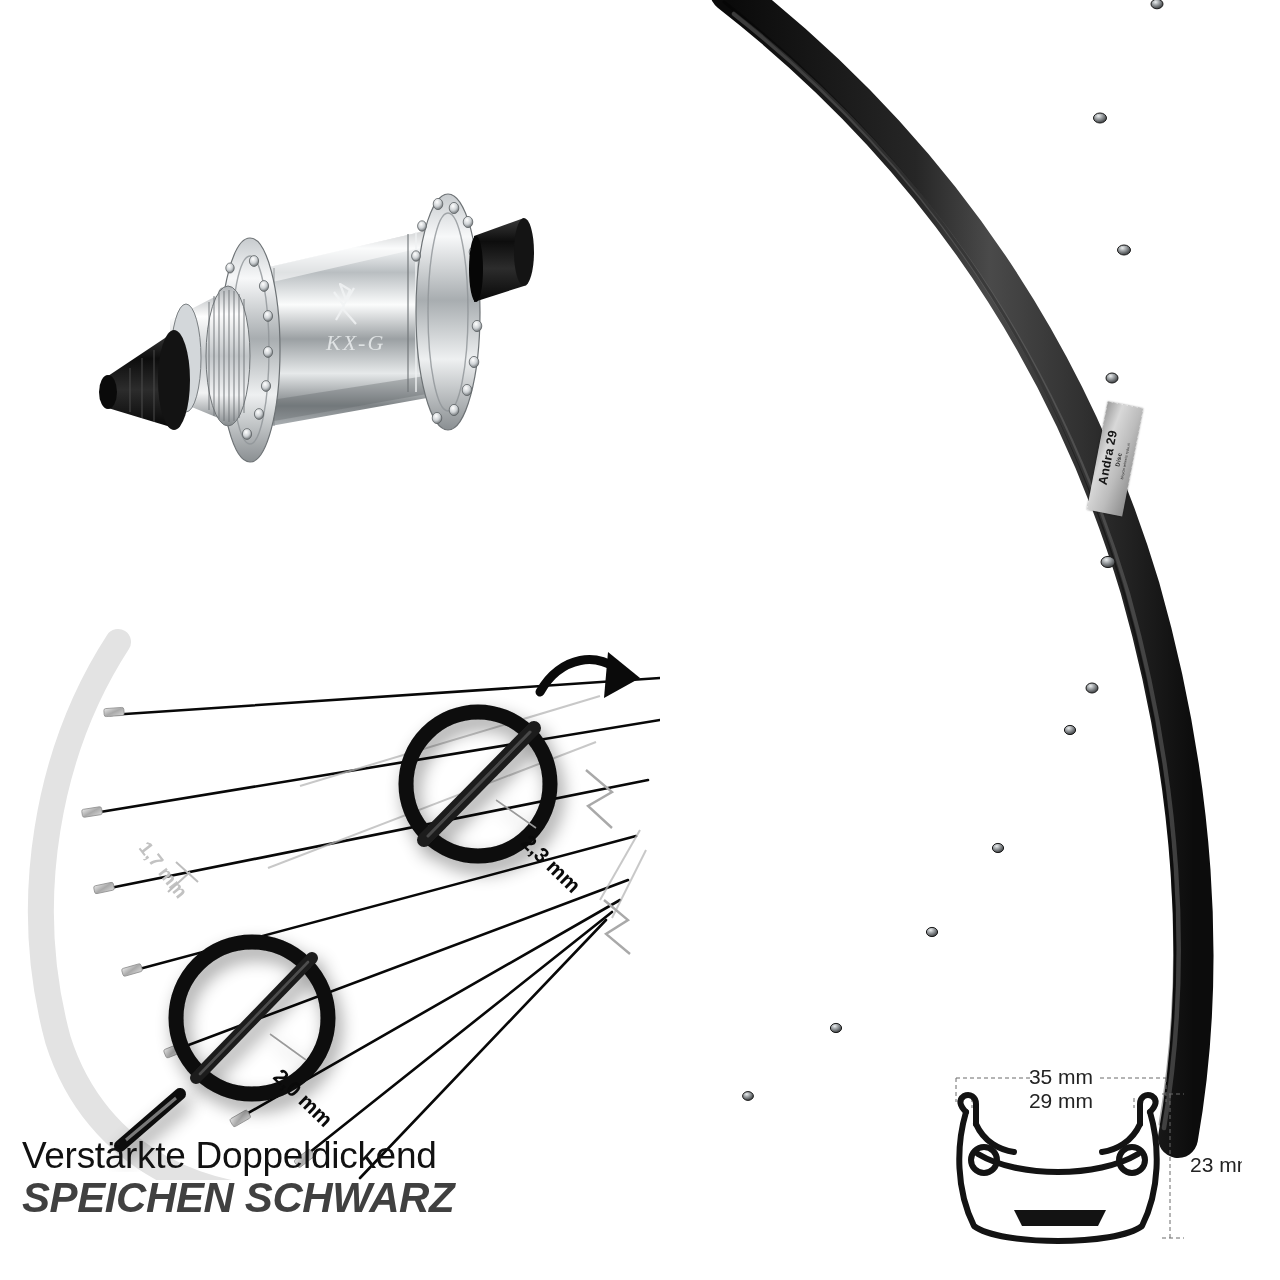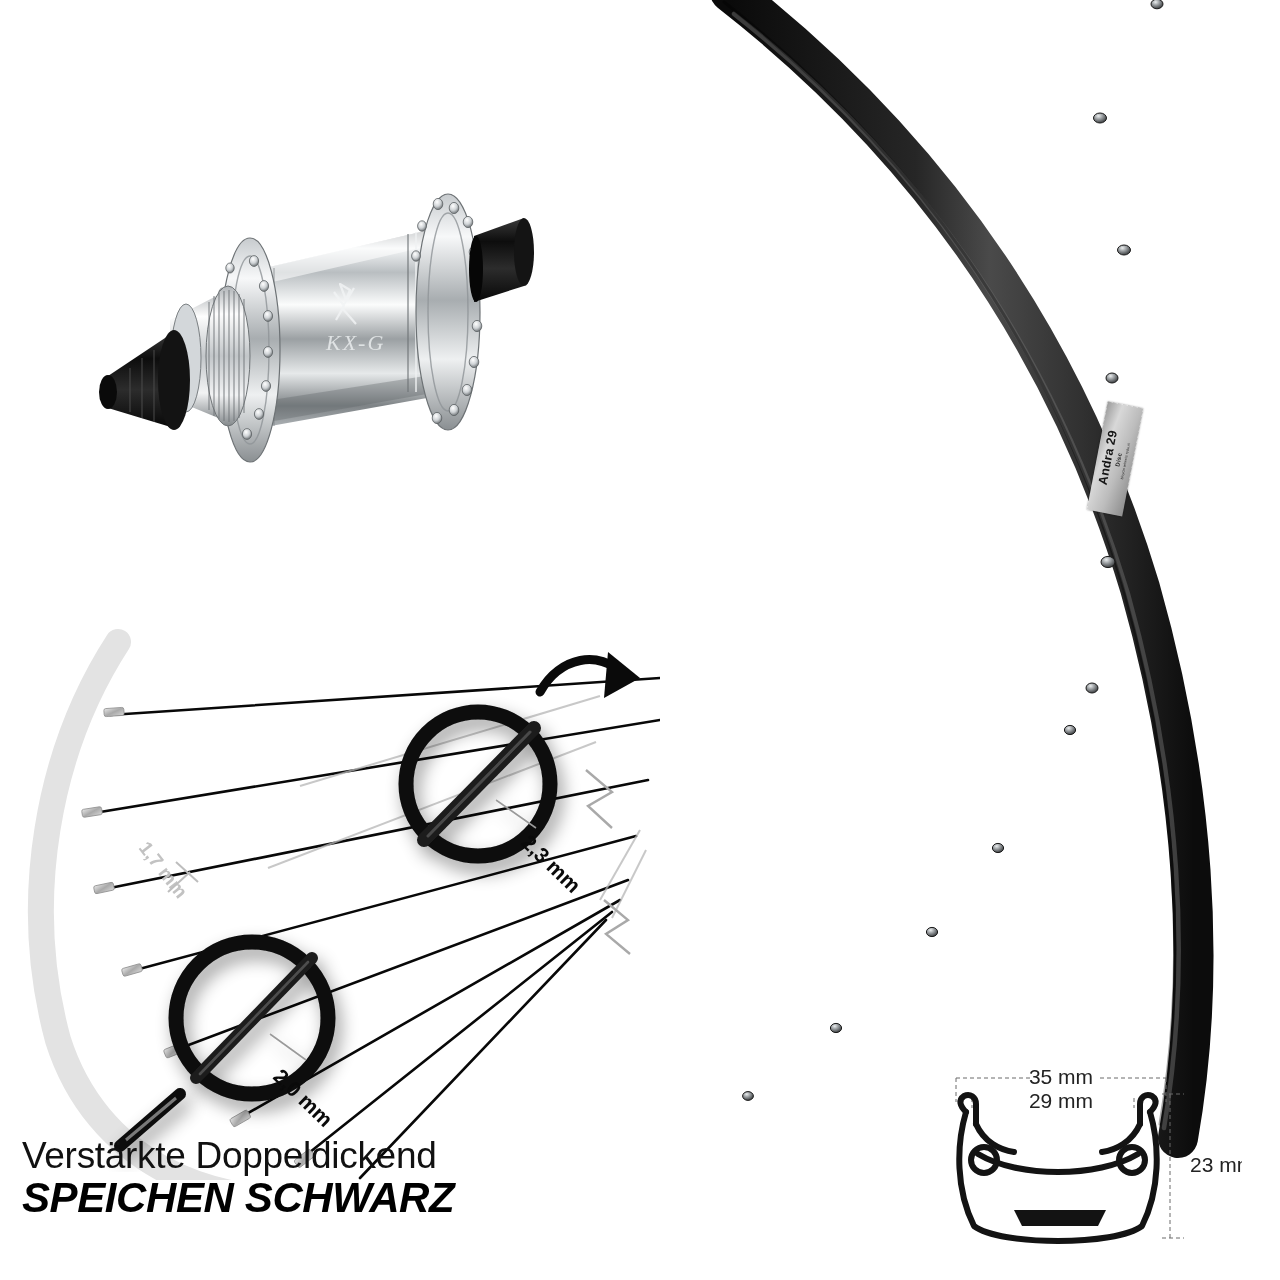--- a/index.html
+++ b/index.html
@@ -26,21 +26,21 @@
 
   
   #spoke-figure{position:absolute;left:0px;top:600px;width:660px;height:580px;}
 
   
   #section-figure{position:absolute;left:922px;top:1050px;width:320px;height:220px;}
 
   
   #caption{position:absolute;left:22px;top:1104px;width:560px;margin-top:32px;}
   .cap-l1{font-size:37px;color:#111;line-height:1.08;letter-spacing:-.3px;}
-  .cap-l2{font-size:42px;font-weight:bold;font-style:italic;color:#000000;
+  .cap-l2{font-size:42px;font-weight:bold;font-style:italic;color:#404040;
           line-height:1.06;letter-spacing:-.4px;}
 </style>
 </head>
 <body>
 
 <div id="stage">
 
   <div id="hub-figure">
     <svg class="hub-svg" width="520" height="330" viewBox="0 0 520 330">
       <defs>

